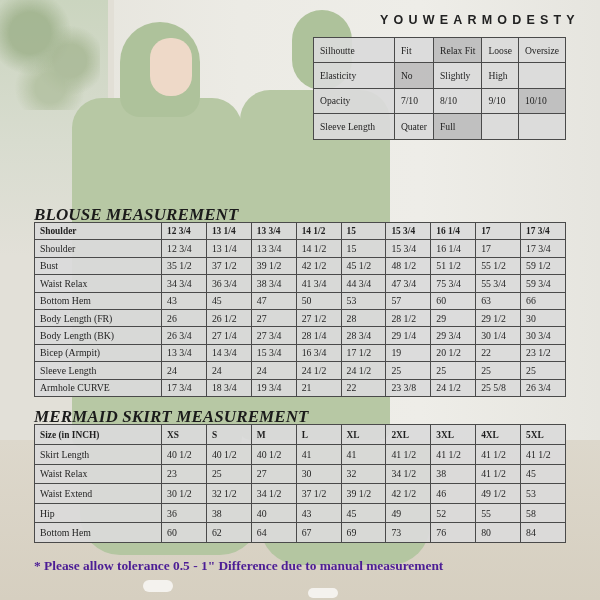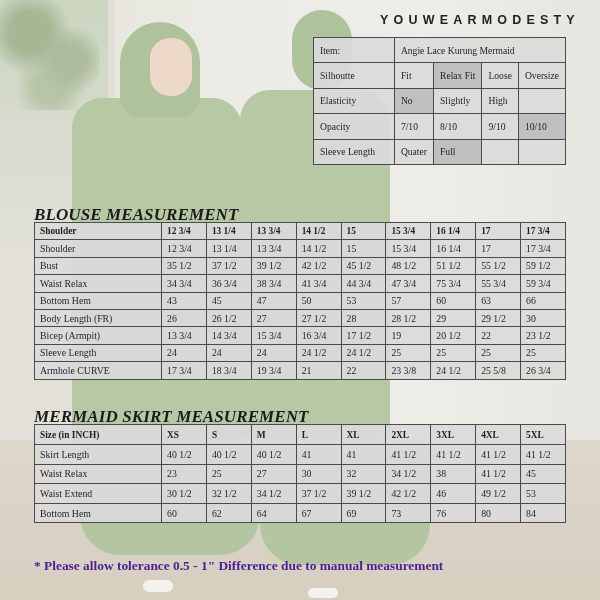--- a/index.html
+++ b/index.html
@@ -61,24 +61,20 @@
   <div class="fig skirt2"></div>
   <div class="fig shoe1"></div>
   <div class="fig shoe2"></div>
 </div>
 
 <div class="brand">YOUWEARMODESTY</div>
 
 <table class="info" id="info-table">
   <tbody id="info-body">
       <tr>
-        <td class="lbl">Item:</td>
-        <td colspan="4">Angie Lace Kurung Mermaid</td>
-      </tr>
-      <tr>
         <td class="lbl">Silhoutte</td>
         <td>Fit</td>
         <td class="hl">Relax Fit</td>
         <td>Loose</td>
         <td>Oversize</td>
       </tr>
       <tr>
         <td class="lbl">Elasticity</td>
         <td class="hl">No</td>
         <td>Slightly</td>
@@ -171,20 +167,32 @@
         <td>26 1/2</td>
         <td>27</td>
         <td>27 1/2</td>
         <td>28</td>
         <td>28 1/2</td>
         <td>29</td>
         <td>29 1/2</td>
         <td>30</td>
       </tr>
       <tr>
+        <td class="lbl">Body Length (BK)</td>
+        <td>26 3/4</td>
+        <td>27 1/4</td>
+        <td>27 3/4</td>
+        <td>28 1/4</td>
+        <td>28 3/4</td>
+        <td>29 1/4</td>
+        <td>29 3/4</td>
+        <td>30 1/4</td>
+        <td>30 3/4</td>
+      </tr>
+      <tr>
         <td class="lbl">Bicep (Armpit)</td>
         <td>13 3/4</td>
         <td>14 3/4</td>
         <td>15 3/4</td>
         <td>16 3/4</td>
         <td>17 1/2</td>
         <td>19</td>
         <td>20 1/2</td>
         <td>22</td>
         <td>23 1/2</td>
@@ -261,20 +269,32 @@
         <td>32 1/2</td>
         <td>34 1/2</td>
         <td>37 1/2</td>
         <td>39 1/2</td>
         <td>42 1/2</td>
         <td>46</td>
         <td>49 1/2</td>
         <td>53</td>
       </tr>
       <tr>
+        <td class="lbl">Hip</td>
+        <td>36</td>
+        <td>38</td>
+        <td>40</td>
+        <td>43</td>
+        <td>45</td>
+        <td>49</td>
+        <td>52</td>
+        <td>55</td>
+        <td>58</td>
+      </tr>
+      <tr>
         <td class="lbl">Bottom Hem</td>
         <td>60</td>
         <td>62</td>
         <td>64</td>
         <td>67</td>
         <td>69</td>
         <td>73</td>
         <td>76</td>
         <td>80</td>
         <td>84</td>

